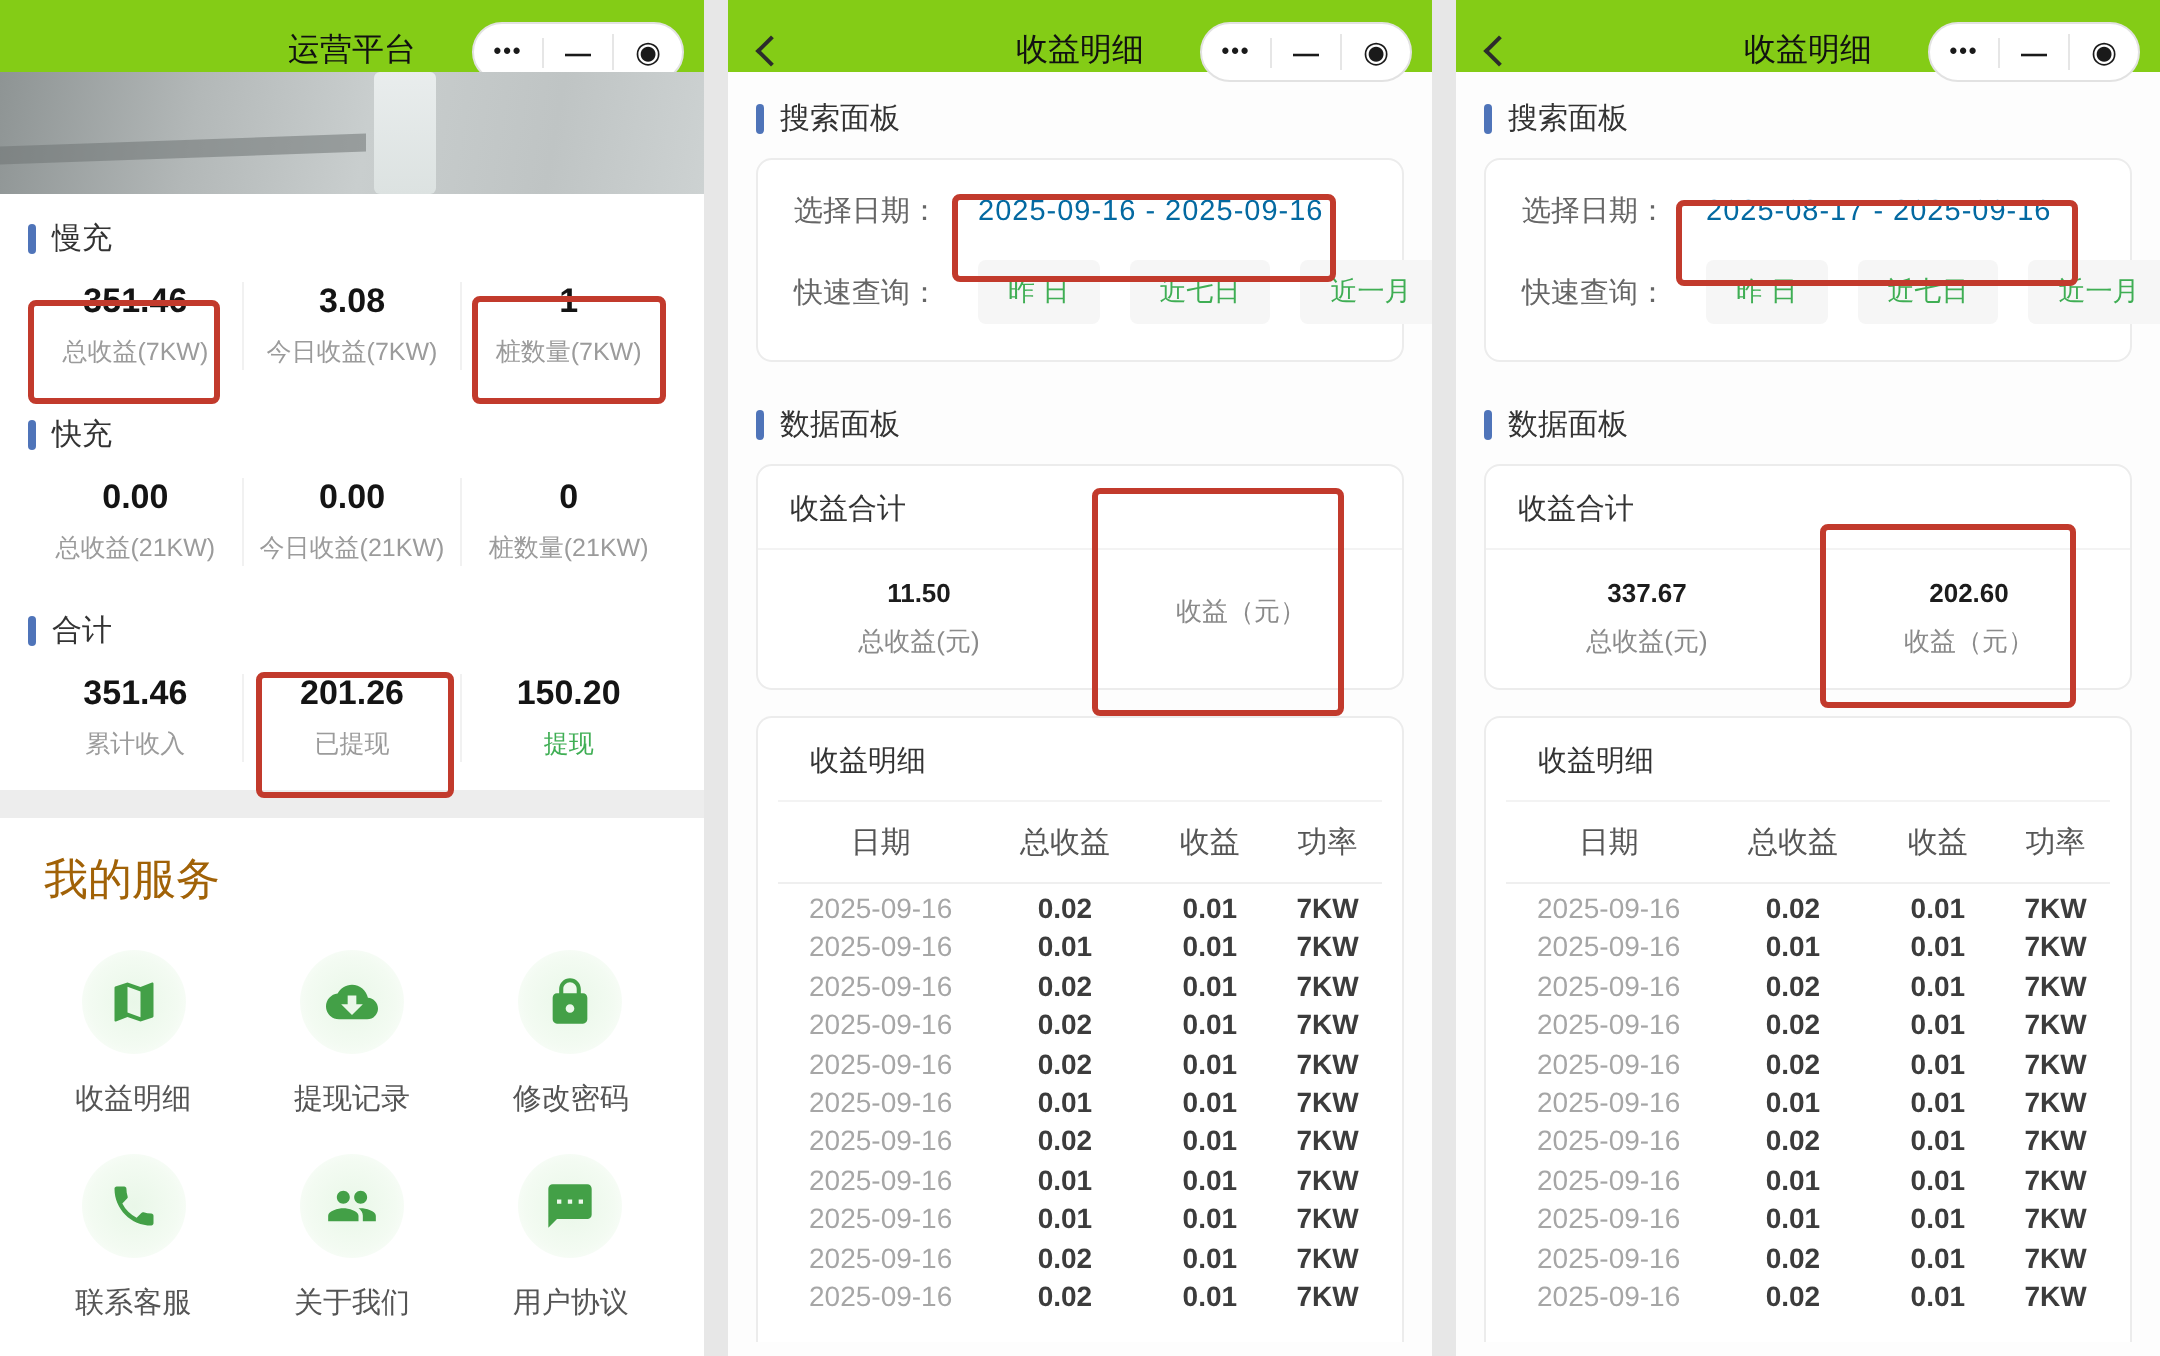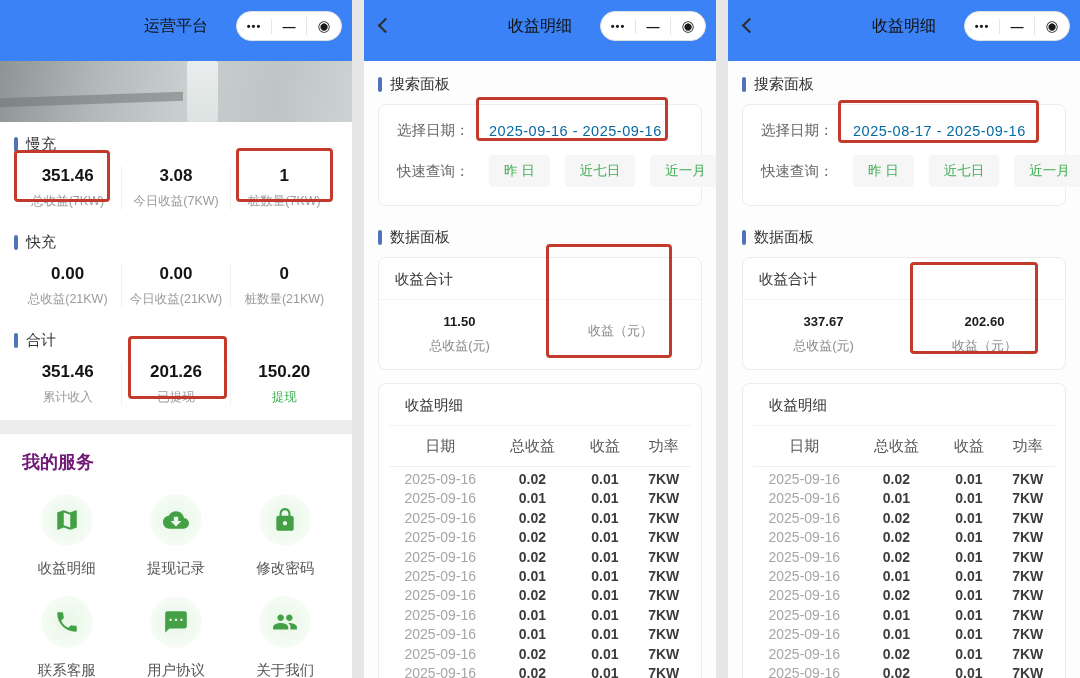--- a/index.html
+++ b/index.html
@@ -4,21 +4,21 @@
 <style>
   * { margin:0; padding:0; box-sizing:border-box; }
   body { font-family:"Liberation Sans","DejaVu Sans",sans-serif; background:#ddd; }
   .stage { position:relative; width:1080px; height:678px; background:#e7e7e7;
            display:flex; gap:12px; overflow:hidden; }
   .panel { position:relative; width:352px; height:678px; background:#fff;
            overflow:hidden; flex:none; }
   .panel.detail { background:#fdfdfd; }
 
   
-  .titlebar { position:relative; height:61px; background:#3b82f6; }
+  .titlebar { position:relative; height:36px; background:#84cc16; }
   .tb-title { position:absolute; left:0; right:0; top:0; line-height:52px;
               text-align:center; font-size:16px; color:#111; font-weight:500; }
   .capsule { position:absolute; right:10px; top:11px; width:106px; height:30px;
              background:#fff; border:1px solid #e2e2e2; border-radius:16px;
              display:flex; align-items:center; }
   .cap-seg { flex:1; text-align:center; color:#1a1a1a; font-weight:700; }
   .cap-seg + .cap-seg { border-left:1px solid #e6e6e6; }
   .cap-more { font-size:11px; letter-spacing:1px; }
   .cap-min  { font-size:13px; }
   .cap-close{ font-size:15px; font-weight:400; }
@@ -38,21 +38,21 @@
             font-size:15px; color:#333; }
   .sec-bar { width:4px; height:15px; border-radius:2px; background:#4f74b9; }
   .stat-row { display:flex; text-align:center; padding:12px 0 10px; }
   .stat-col { flex:1; }
   .stat-col + .stat-col { border-left:1px solid #f1f1f1; }
   .stat-val { font-size:17px; font-weight:700; color:#141414; }
   .stat-lbl { margin-top:7px; font-size:12.5px; color:#9b9b9b; }
   .stat-lbl.link { color:#3fae54; cursor:pointer; }
   .gap-strip { height:14px; background:#ededed; margin-top:4px; }
   .services { background:#fff; border-radius:12px; margin:0 4px; padding:14px 8px 0; }
-  .svc-title { font-size:18px; font-weight:700; color:#701a75; margin:2px 0 2px 10px; }
+  .svc-title { font-size:22px; font-weight:400; color:#a16207; margin:2px 0 2px 10px; }
   .svc-grid { display:grid; grid-template-columns:repeat(3,1fr); }
   .svc-item { display:flex; flex-direction:column; align-items:center;
               padding-top:18px; cursor:pointer; }
   .svc-ic { width:52px; height:52px; border-radius:50%;
             background:radial-gradient(circle,#e9f7e8 0%,#f3fbf2 60%,rgba(243,251,242,0) 100%);
             display:flex; align-items:center; justify-content:center; }
   .svc-ic svg { width:26px; height:26px; fill:#43a047; }
   .svc-lbl { margin-top:13px; font-size:14.5px; color:#555; }
 
   
@@ -209,32 +209,32 @@
           <span class="svc-ic">
             <svg viewBox="0 0 24 24">
                 <path d="M6.62 10.79c1.44 2.83 3.76 5.14 6.59 6.59l2.2-2.2c.27-.27.67-.36 1.02-.24 1.12.37 2.33.57 3.57.57.55 0 1 .45 1 1V20c0 .55-.45 1-1 1-9.39 0-17-7.61-17-17 0-.55.45-1 1-1h3.5c.55 0 1 .45 1 1 0 1.25.2 2.45.57 3.57.11.35.03.74-.25 1.02l-2.2 2.2z"></path>
               </svg>
           </span>
           <span class="svc-lbl">联系客服</span>
         </div>
         <div class="svc-item">
           <span class="svc-ic">
             <svg viewBox="0 0 24 24">
+                <path d="M16 11c1.66 0 2.99-1.34 2.99-3S17.66 5 16 5c-1.66 0-3 1.34-3 3s1.34 3 3 3zm-8 0c1.66 0 2.99-1.34 2.99-3S9.66 5 8 5C6.34 5 5 6.34 5 8s1.34 3 3 3zm0 2c-2.33 0-7 1.17-7 3.5V19h14v-2.5c0-2.33-4.67-3.5-7-3.5zm8 0c-.29 0-.62.02-.97.05 1.16.84 1.97 1.97 1.97 3.45V19h6v-2.5c0-2.33-4.67-3.5-7-3.5z"></path>
+              </svg>
+          </span>
+          <span class="svc-lbl">关于我们</span>
+        </div>
+        <div class="svc-item">
+          <span class="svc-ic">
+            <svg viewBox="0 0 24 24">
                 <path d="M20 2H4c-1.1 0-2 .9-2 2v18l4-4h14c1.1 0 2-.9 2-2V4c0-1.1-.9-2-2-2zM8 11H6V9h2v2zm5 0h-2V9h2v2zm5 0h-2V9h2v2z"></path>
               </svg>
           </span>
           <span class="svc-lbl">用户协议</span>
-        </div>
-        <div class="svc-item">
-          <span class="svc-ic">
-            <svg viewBox="0 0 24 24">
-                <path d="M16 11c1.66 0 2.99-1.34 2.99-3S17.66 5 16 5c-1.66 0-3 1.34-3 3s1.34 3 3 3zm-8 0c1.66 0 2.99-1.34 2.99-3S9.66 5 8 5C6.34 5 5 6.34 5 8s1.34 3 3 3zm0 2c-2.33 0-7 1.17-7 3.5V19h14v-2.5c0-2.33-4.67-3.5-7-3.5zm8 0c-.29 0-.62.02-.97.05 1.16.84 1.97 1.97 1.97 3.45V19h6v-2.5c0-2.33-4.67-3.5-7-3.5z"></path>
-              </svg>
-          </span>
-          <span class="svc-lbl">关于我们</span>
         </div>
         <div class="svc-item">
 
           <span class="svc-lbl"></span>
         </div>
         <div class="svc-item">
 
           <span class="svc-lbl"></span>
         </div>
       </div>

